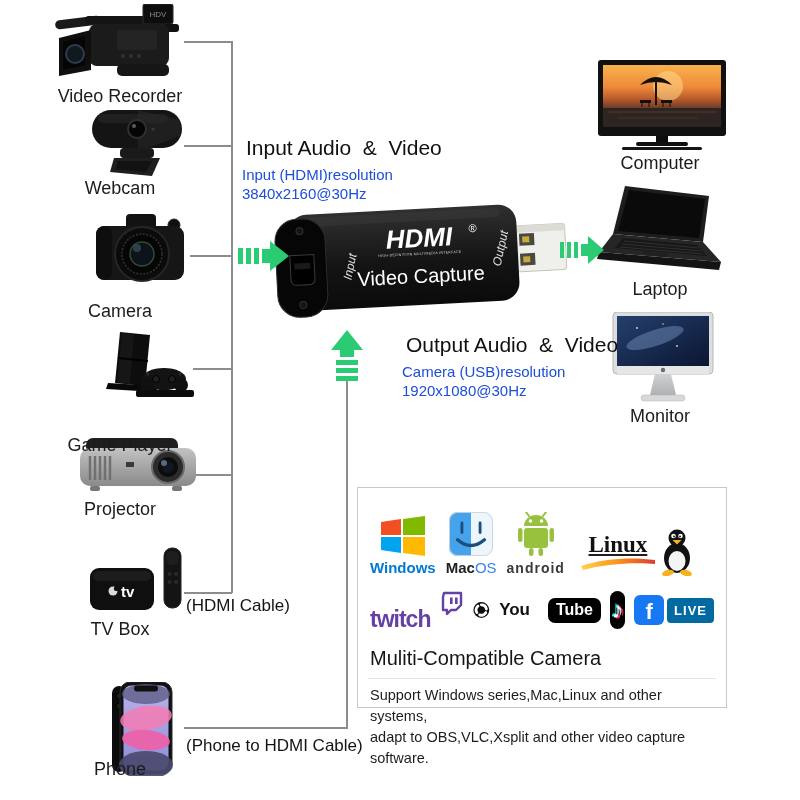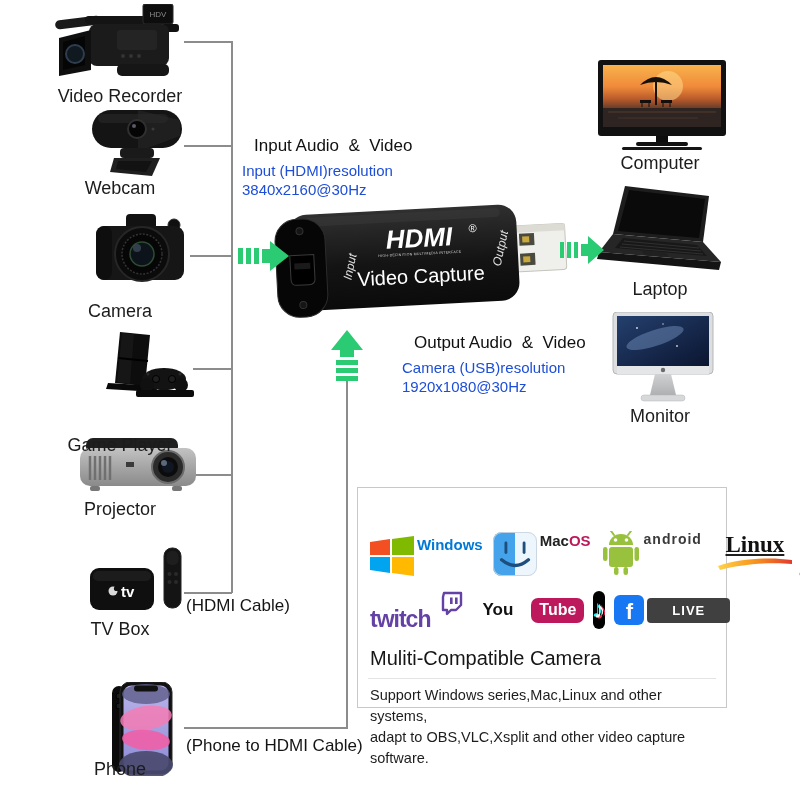--- a/index.html
+++ b/index.html
@@ -7,46 +7,46 @@
   .canvas{position:relative;width:800px;height:800px;background:#fff;overflow:hidden;}
   svg{display:block;}
   .wires{position:absolute;left:0;top:0;z-index:1;}
   .arrows{position:absolute;left:0;top:0;z-index:4;pointer-events:none;}
   .dev{position:absolute;z-index:2;}
   .dev-label{position:absolute;z-index:3;width:150px;text-align:center;font-size:18px;color:#1c1c1c;}
   .dev-label.right{left:585px;}
   .dev-label.left{left:45px;}
   .note{position:absolute;z-index:3;font-size:17px;color:#141414;}
   .info{position:absolute;z-index:3;}
-  .info-title{font-size:17px;color:#111;white-space:pre;margin:0 0 5px 12px;}
+  .info-title{font-size:21px;color:#111;white-space:pre;margin:0 0 5px 4px;}
   .info-line{font-size:15px;color:#1d4ed8;line-height:19px;white-space:pre;}
   .capture-device{position:absolute;left:262px;top:191px;z-index:3;}
   
   .panel{position:absolute;left:357px;top:487px;width:370px;height:221px;border:1px solid #c8c8c8;background:#fff;z-index:3;box-sizing:border-box;padding:10px 12px 0 12px;}
   .os-row{display:flex;align-items:flex-end;gap:10px;height:78px;}
-  .os-item{display:flex;flex-direction:row;align-items:flex-start;gap:3px;}
+  .os-item{display:flex;flex-direction:column;align-items:center;gap:3px;}
   .os-label{font-size:15px;font-weight:600;}
   .win-label{color:#0078d6;}
   .mac-label{color:#222;}
-  .mac-label b{color:#be185d;font-weight:700;}
+  .mac-label b{color:#3b82f6;font-weight:400;}
   .android-label{color:#3a3a3a;letter-spacing:1px;font-weight:700;font-size:14px;}
   .linux-item{display:flex;align-items:center;gap:2px;margin-left:4px;text-decoration:underline;}
   .linux-text-wrap{display:flex;flex-direction:column;align-items:center;}
   .linux-label{font-family:"Liberation Serif",serif;font-weight:700;font-size:23px;color:#111;line-height:22px;}
   .stream-row{display:flex;align-items:center;gap:9px;height:56px;margin-top:6px;}
   .twitch-item{display:flex;align-items:flex-end;gap:10px;}
   .twitch-label{font-size:23px;font-weight:800;color:#6441a4;letter-spacing:-1px;line-height:20px;}
   .yt-item{display:flex;align-items:center;gap:18px;}
   .yt-you{font-size:17px;font-weight:800;color:#111;}
-  .yt-tube{background:#be185d;color:#fff;font-size:16px;font-weight:800;border-radius:7px;padding:3px 8px 4px 8px;}
+  .yt-tube{background:#000000;color:#fff;font-size:16px;font-weight:800;border-radius:7px;padding:3px 8px 4px 8px;}
   .tiktok-box{width:38px;height:38px;background:#010101;border-radius:9px;display:flex;align-items:center;justify-content:center;}
   .tiktok-note{color:#fff;font-size:24px;line-height:24px;text-shadow:-2px -1px 0 #25f4ee,2px 1px 0 #fe2c55;}
   .fb-item{display:flex;align-items:center;gap:3px;}
   .fb-f{width:30px;height:30px;background:#1877f2;border-radius:6px;color:#fff;font-weight:800;font-size:22px;display:flex;align-items:flex-end;justify-content:center;line-height:26px;}
-  .fb-live{background:#404040;color:#fff;font-weight:800;font-size:13px;letter-spacing:1px;border-radius:4px;padding:5px 25px;}
+  .fb-live{background:#0369a1;color:#fff;font-weight:800;font-size:13px;letter-spacing:1px;border-radius:4px;padding:5px 7px;}
   .panel-title{font-size:20px;color:#161616;margin-top:9px;}
   .panel-divider{height:1px;background:#e3e3e3;margin:8px -2px 6px -2px;}
   .panel-desc{font-size:14.5px;color:#1d1d1d;line-height:21px;}
 </style>
 </head>
 <body>
 
 <div class="canvas">
 
   <svg class="wires" width="800" height="800">

